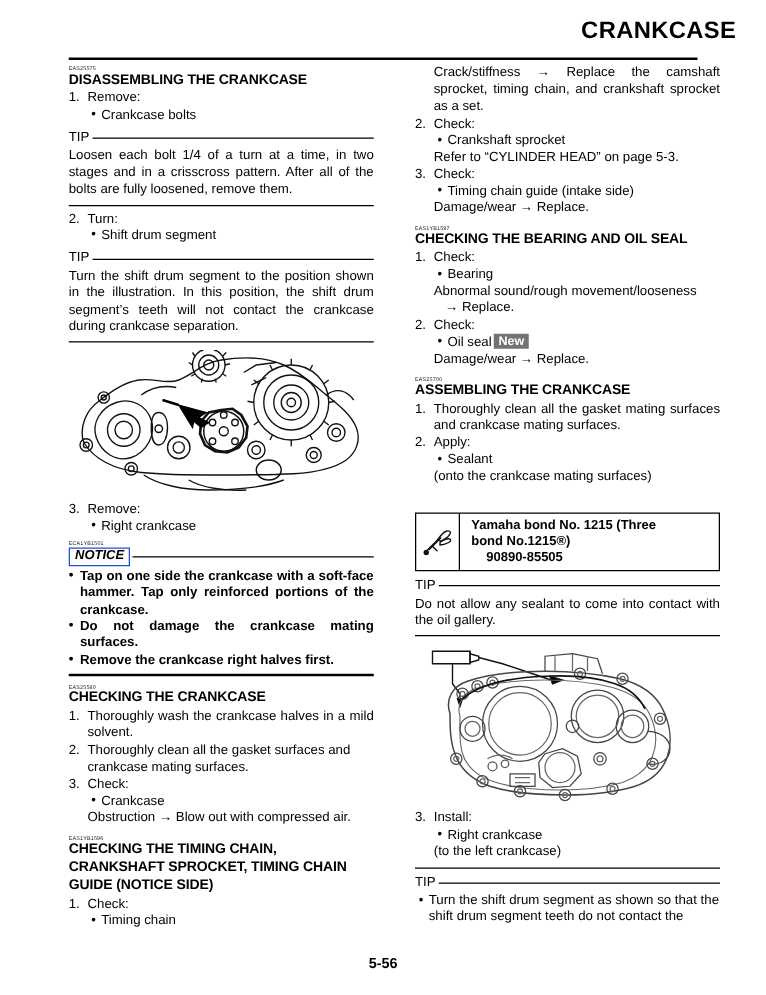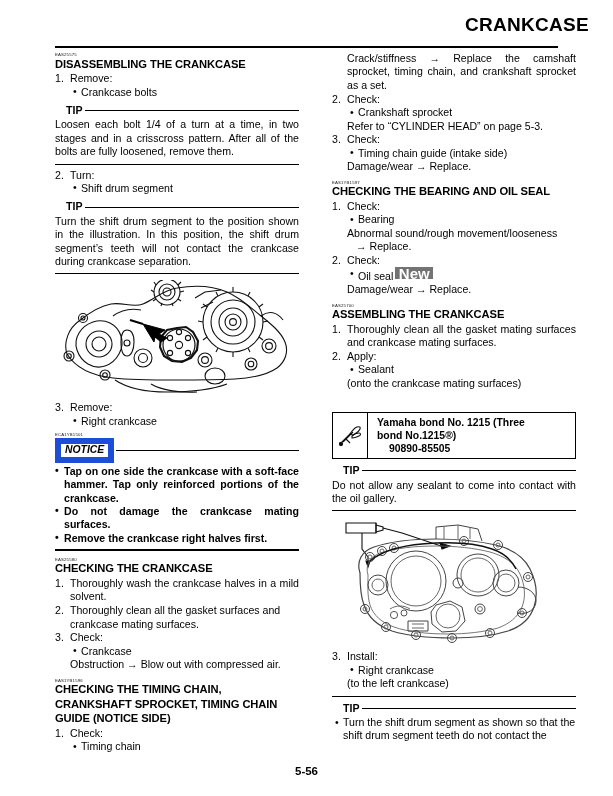--- a/index.html
+++ b/index.html
@@ -94,23 +94,22 @@
 
   
   .tip-head {
     display: flex;
     align-items: center;
     margin-top: 5px;
     margin-bottom: 1px;
   }
   .tip-head .lbl {
     font-size: 10.6px;
-    font-weight: bold;
+    font-weight: normal;
     padding-right: 3px;
-    margin-left: 11px;
   }
   .tip-head .ln {
     flex: 1 1 auto;
     height: 1px;
     background: #000;
   }
   .tip-body { text-align: justify; }
   .rule-thin {
     height: 1px;
     background: #000;
@@ -119,21 +118,21 @@
   
   .notice-head {
     display: flex;
     align-items: center;
     margin-bottom: 2px;
   }
   .notice-head .lbl {
     font-size: 10.4px;
     font-weight: bold;
     font-style: italic;
-    border: 6px solid #1d4ed8;
+    border: 1px solid #1d4ed8;
     padding: 0px 4px 1px 4px;
     line-height: 12px;
     margin-right: 2px;
   }
   .notice-head .ln {
     flex: 1 1 auto;
     height: 1px;
     background: #000;
   }
   .notice-list .bullet {
@@ -171,21 +170,21 @@
     font-size: 10.4px;
     line-height: 13px;
   }
   .specbox .textcell .ind { padding-left: 12px; }
   
   .newbadge {
     display: inline-block;
     background: #737373;
     color: #fff;
     font-weight: bold;
-    font-size: 15px;
+    font-size: 10px;
     line-height: 11px;
     padding: 0.5px 3.5px;
     vertical-align: 1px;
     margin-left: 2px;
   }
   
   .fig { margin-top: 6px; }
   .fig svg { display: block; }
   
   .footer-num {

